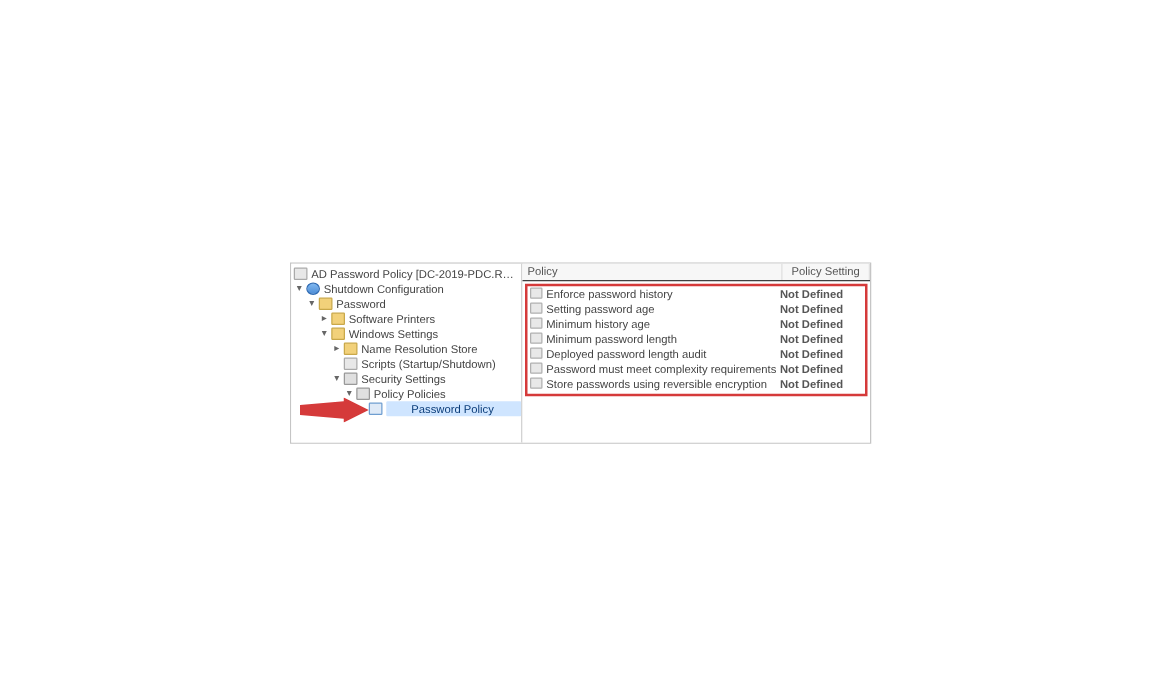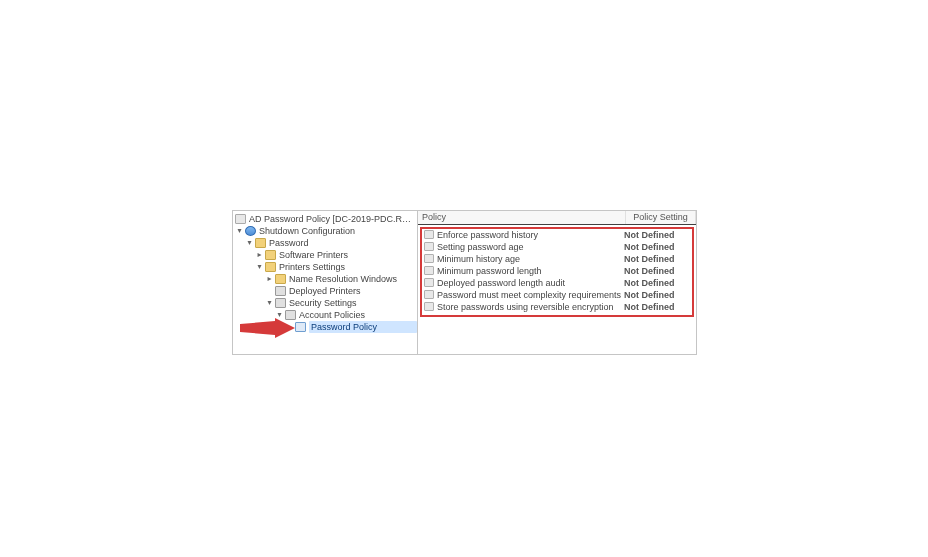--- a/index.html
+++ b/index.html
@@ -82,21 +82,21 @@
     border-color: #9ab6d4;
   }
   .ticon.selected-policy {
     background: #dfeaf7;
     border-color: #6f9ed0;
   }
   .tree-row .label { flex: 1; overflow: hidden; text-overflow: ellipsis; }
   .tree-row.selected .label {
     background: #cfe5ff;
     color: #0b3d7a;
-    padding: 0 2px;
+    padding: 0 20px;
     border-radius: 1px;
   }
   .indent0 { padding-left: 0px; }
   .indent1 { padding-left: 10px; }
   .indent2 { padding-left: 20px; }
   .indent3 { padding-left: 30px; }
   .indent4 { padding-left: 40px; }
   .indent5 { padding-left: 50px; }
 
   
@@ -172,46 +172,46 @@
 
     <div class="tree-row indent2">
       <span class="twisty">▸</span>
       <span class="ticon"></span>
       <span class="label">Software Printers</span>
     </div>
 
     <div class="tree-row indent2">
       <span class="twisty">▾</span>
       <span class="ticon"></span>
-      <span class="label">Printers Settings</span>
+      <span class="label">Windows Settings</span>
     </div>
 
     <div class="tree-row indent3">
       <span class="twisty">▸</span>
       <span class="ticon"></span>
-      <span class="label">Name Resolution Windows</span>
-    </div>
-
+      <span class="label">Name Resolution Store</span>
+    </div>
 
     <div class="tree-row indent3">
       <span class="twisty"></span>
-      <span class="ticon security"></span>
-      <span class="label">Deployed Printers</span>
-    </div>
+      <span class="ticon scroll"></span>
+      <span class="label">Scripts (Startup/Shutdown)</span>
+    </div>
+
 
     <div class="tree-row indent3">
       <span class="twisty">▾</span>
       <span class="ticon security"></span>
       <span class="label">Security Settings</span>
     </div>
 
     <div class="tree-row indent4">
       <span class="twisty">▾</span>
       <span class="ticon security"></span>
-      <span class="label">Account Policies</span>
+      <span class="label">Policy Policies</span>
     </div>
 
     <div class="tree-row indent5 selected">
       <span class="twisty"></span>
       <span class="ticon selected-policy"></span>
       <span class="label">Password Policy</span>
     </div>
 
 
   </div>

